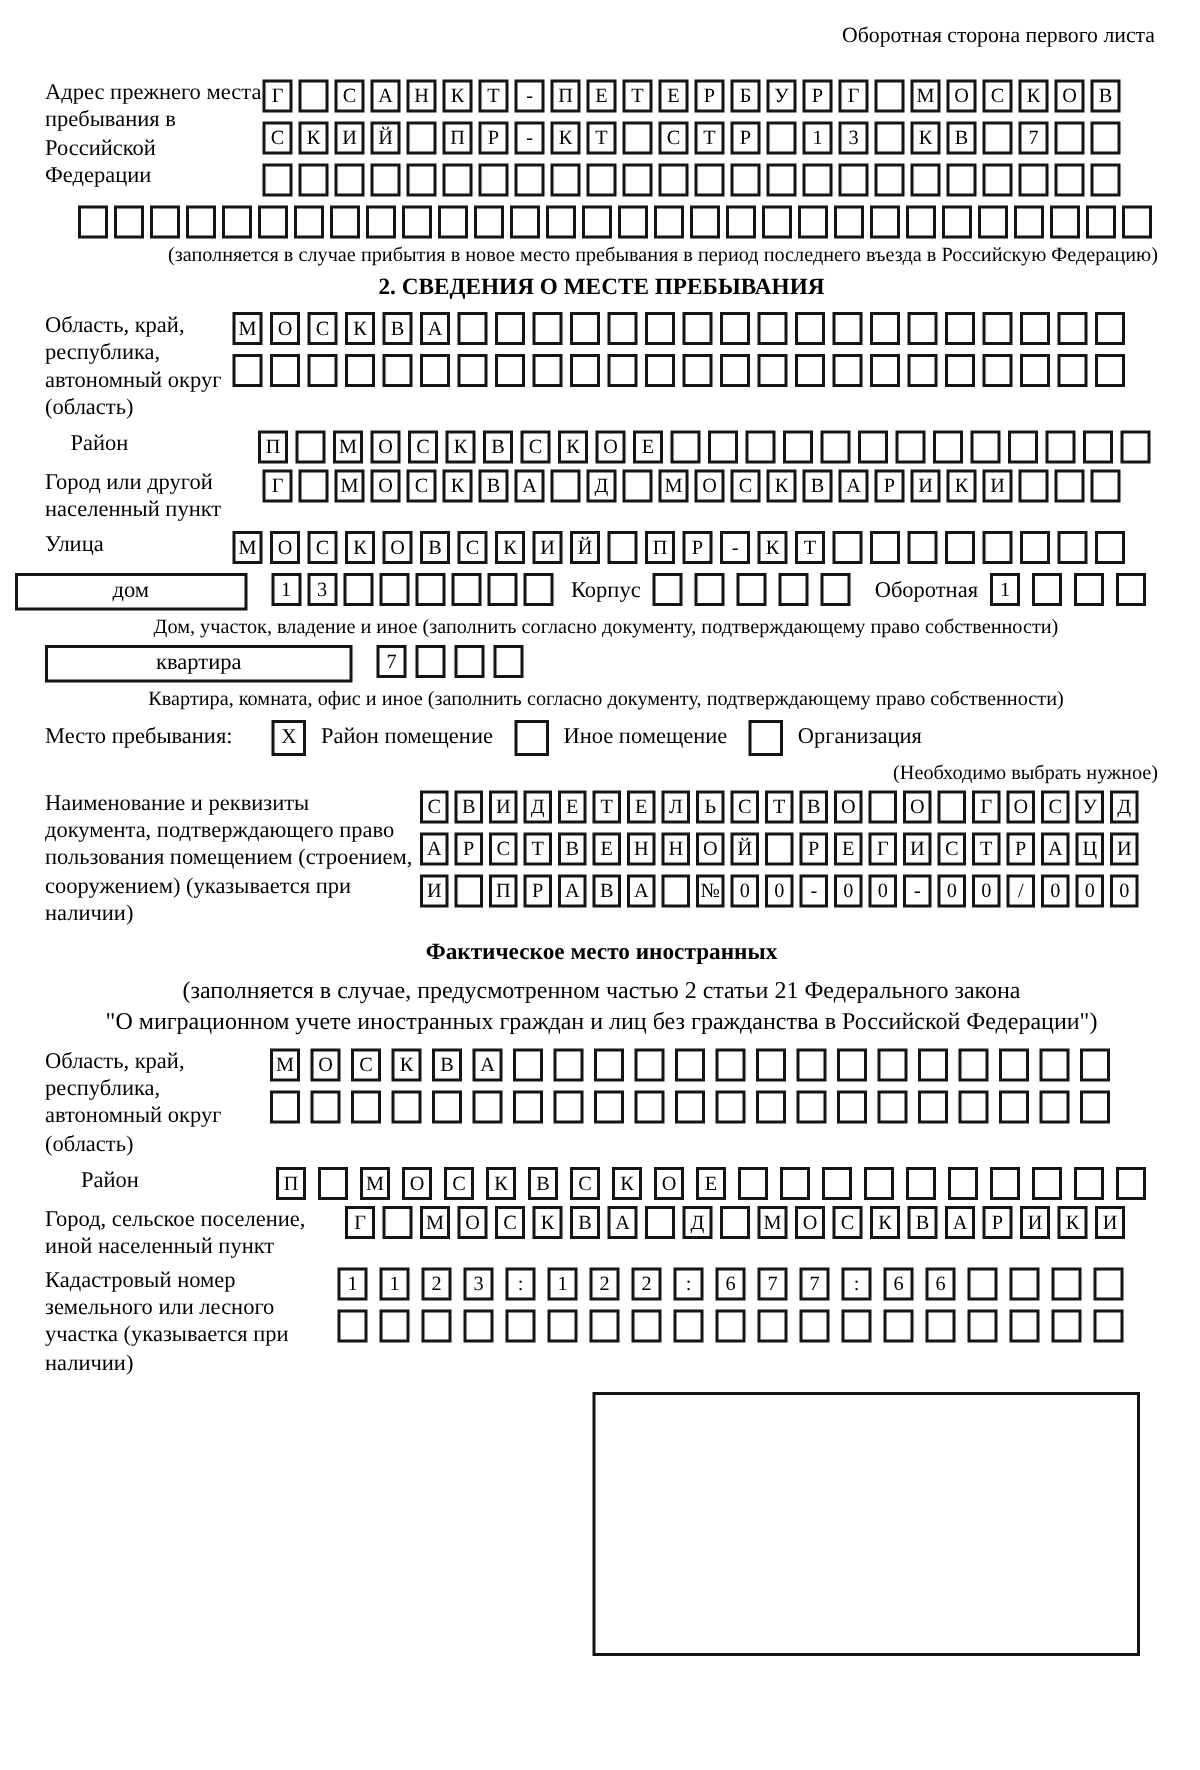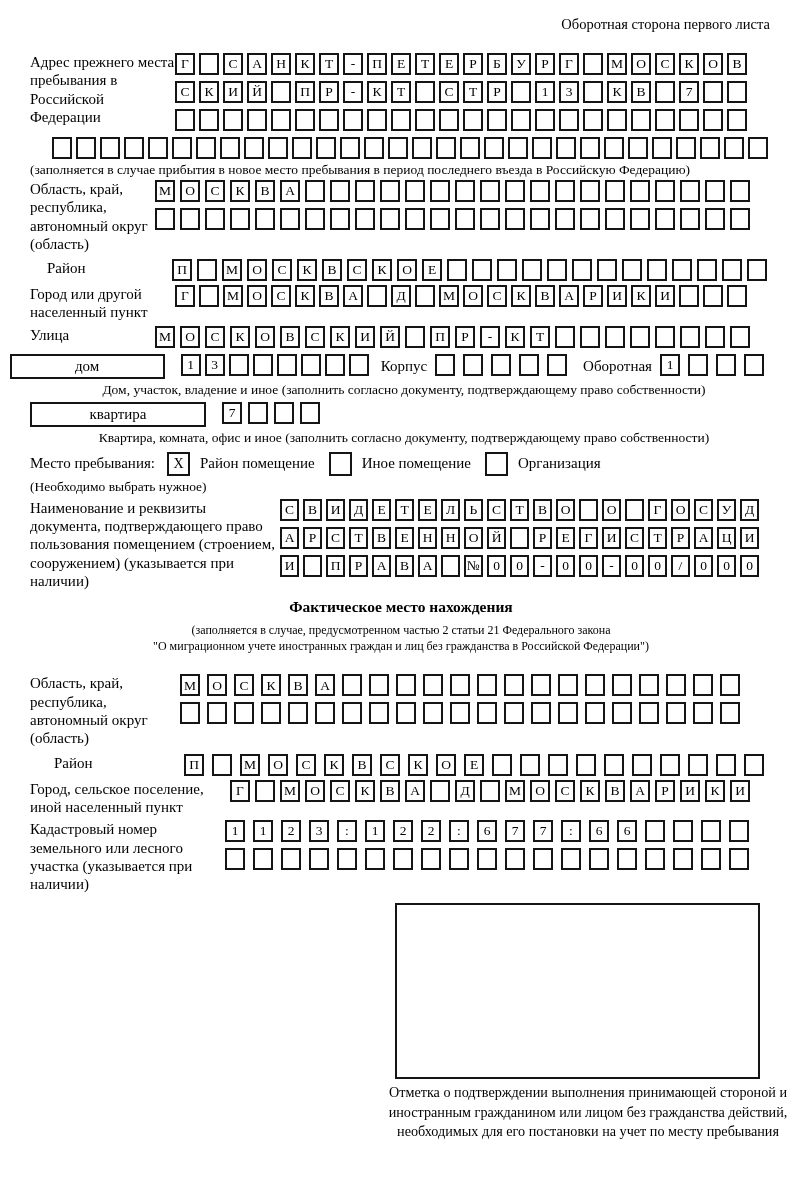--- a/index.html
+++ b/index.html
@@ -31,45 +31,45 @@
     display:inline-flex; align-items:center; justify-content:center;
     font-size:13.5px; line-height:1; margin-right:4px;
     background:#fff;
   }
   .g5 .cell { margin-right:5px; }
   .g6 .cell { margin-right:6px; }
   .g7 .cell { margin-right:7px; }
   .g8 .cell { margin-right:8px; }
   .narrow .cell { width:19px; margin-right:4px; }
 
-  .caption { font-size:13.5px; text-align:left; margin:3px 0 2px 0; }
+  .caption { font-size:13.5px; text-align:right; margin:3px 0 2px 0; }
   .caption-left { font-size:13.5px; text-align:center; margin:3px 0 4px 6px; }
   .title { font-size:15.5px; font-weight:bold; text-align:center; margin:5px 0 7px 0; }
 
   .mt4 { margin-top:4px; } .mt6 { margin-top:6px;justify-content:flex-end; } .mt8 { margin-top:8px; }
 
   .named-box {
     border:2px solid #151515; height:25px;
     display:flex; align-items:center; justify-content:center;
     font-size:15px; flex:none; background:#fff;
   }
   .dom-box { width:155px; }
-  .kv-box  { width:176px; }
+  .kv-box  { width:205px; }
   .inline-lbl { font-size:15px; line-height:25px; margin:0 8px; flex:none; }
 
   .checkrow { display:flex; align-items:center; margin-top:6px; }
   .checkbox {
     flex:none; width:23px; height:24px; border:2px solid #151515;
     display:inline-flex; align-items:center; justify-content:center;
     font-size:14px; background:#fff;
   }
   .checkrow .opt-label { font-size:15px; margin:0 14px 0 10px; }
-  .checkrow .lead { font-size:15px; margin-right:12px; }
-
-  .fact-captions { font-size:12px; text-align:center; line-height:1.3; margin-bottom:20px; }
+  .checkrow .lead { font-size:15px; margin-right:26px; }
+
+  .fact-captions { font-size:16px; text-align:center; line-height:1.3; margin-bottom:6px; }
 
   .stamp-box {
     width:365px; height:176px; border:2px solid #151515;
     margin:10px 0 4px 365px; background:#fff;
   }
   .confirm-note {
     width:412px; margin-left:352px;
     font-size:14.2px; text-align:center; line-height:1.35;
   }
 </style>
@@ -190,20 +190,21 @@
       <span class="cell"></span>
       <span class="cell"></span>
       <span class="cell"></span>
       <span class="cell"></span>
       <span class="cell"></span>
       <span class="cell"></span>
       <span class="cell"></span>
     </div>
   <div class="caption">(заполняется в случае прибытия в новое место пребывания в период последнего въезда в Российскую Федерацию)</div>
 
+  <div class="title">2. СВЕДЕНИЯ О МЕСТЕ ПРЕБЫВАНИЯ</div>
 
   <div class="frow">
     <div class="lbl w125">Область, край, республика, автономный округ (область)</div>
     <div class="rows">
       <div class="cells g5">
           <span class="cell">М</span>
           <span class="cell">О</span>
           <span class="cell">С</span>
           <span class="cell">К</span>
           <span class="cell">В</span>
@@ -468,21 +469,21 @@
           <span class="cell">0</span>
           <span class="cell">0</span>
           <span class="cell">/</span>
           <span class="cell">0</span>
           <span class="cell">0</span>
           <span class="cell">0</span>
         </div>
     </div>
   </div>
 
-  <div class="title mt8">Фактическое место нахождения</div>
+  <div class="title mt8">Фактическое место иностранных</div>
   <div class="fact-captions">
     <div>(заполняется в случае, предусмотренном частью 2 статьи 21 Федерального закона</div>
     <div>"О миграционном учете иностранных граждан и лиц без гражданства в Российской Федерации")</div>
   </div>
 
   <div class="frow">
     <div class="lbl w150">Область, край, республика, автономный округ (область)</div>
     <div class="rows">
       <div class="cells g7">
           <span class="cell">М</span>
@@ -629,15 +630,14 @@
           <span class="cell"></span>
           <span class="cell"></span>
           <span class="cell"></span>
           <span class="cell"></span>
           <span class="cell"></span>
         </div>
     </div>
   </div>
 
   <div class="stamp-box"></div>
-  <div class="confirm-note">Отметка о подтверждении выполнения принимающей стороной и иностранным гражданином или лицом без гражданства действий, необходимых для его постановки на учет по месту пребывания</div>
 
 </div>
 
 </body></html>

